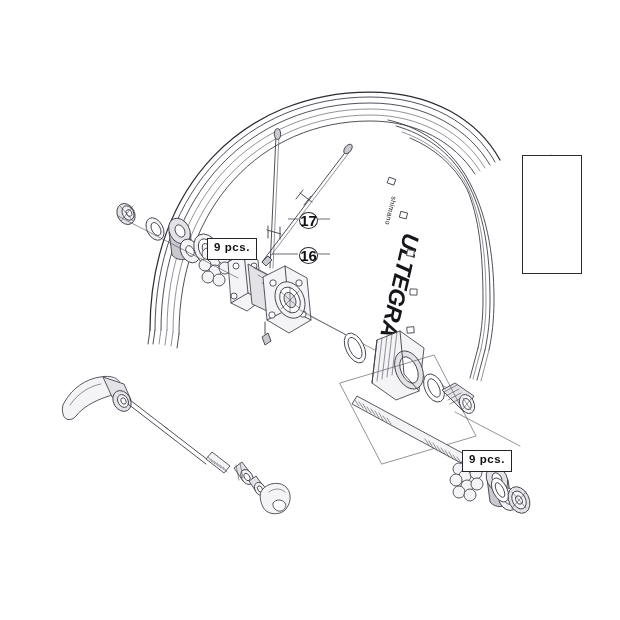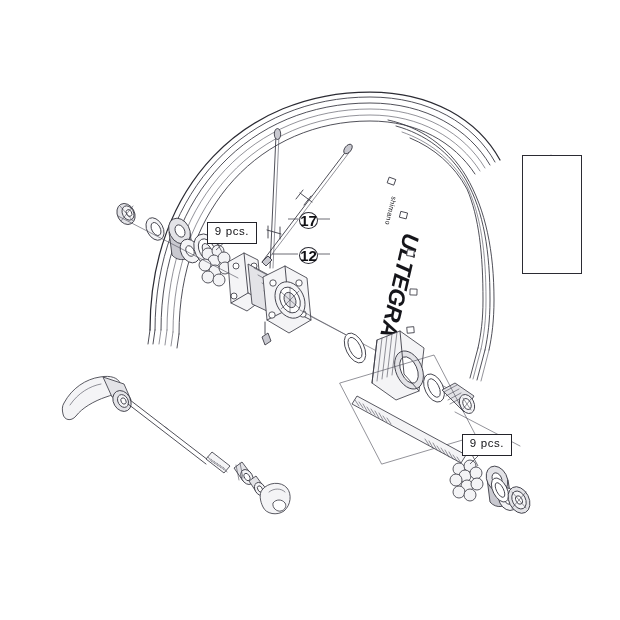--- a/index.html
+++ b/index.html
@@ -38,25 +38,26 @@
   .fillMd { fill: #e3e3e7; stroke: #3c3c46; stroke-width: 0.85; stroke-linejoin: round; }
   .fillDk { fill: #c9c9d0; stroke: #33333c; stroke-width: 0.85; stroke-linejoin: round; }
   .fillWt { fill: #ffffff; stroke: #3c3c46; stroke-width: 0.85; stroke-linejoin: round; }
   .rimBlk { fill: #15151a; stroke: #15151a; stroke-width: 0.4; }
 
   .callout-box {
     position: absolute;
     border: 1.4px solid #23232a;
     background: #ffffff;
     color: #101014;
-    font-weight: normal;
+    font-weight: bold;
     letter-spacing: 0.6px;
     text-align: center;
     line-height: 1;
     white-space: nowrap;
+    margin-top: 16px;
   }
   #callout-hub-left  { left: 207px; top: 222px; width: 48px; height: 17px; font-size: 11.5px; padding-top: 3px; }
   #callout-hub-right { left: 462px; top: 434px; width: 48px; height: 17px; font-size: 11.5px; padding-top: 3px; }
 
   .ref-num {
     position: absolute;
     width: 17px;
     height: 15px;
     border: 1px solid #2b2b33;
     border-radius: 50%;
@@ -394,15 +395,15 @@
   </svg>
 
   <div class="inset-frame"></div>
 
   <div class="callout-box" id="callout-hub-left">9 pcs.</div>
 
   <div class="callout-box" id="callout-hub-right">9 pcs.</div>
 
   <div class="ref-num" id="ref-17">17</div>
 
-  <div class="ref-num" id="ref-16">12</div>
+  <div class="ref-num" id="ref-16">16</div>
 
 </div>
 
 </body></html>

